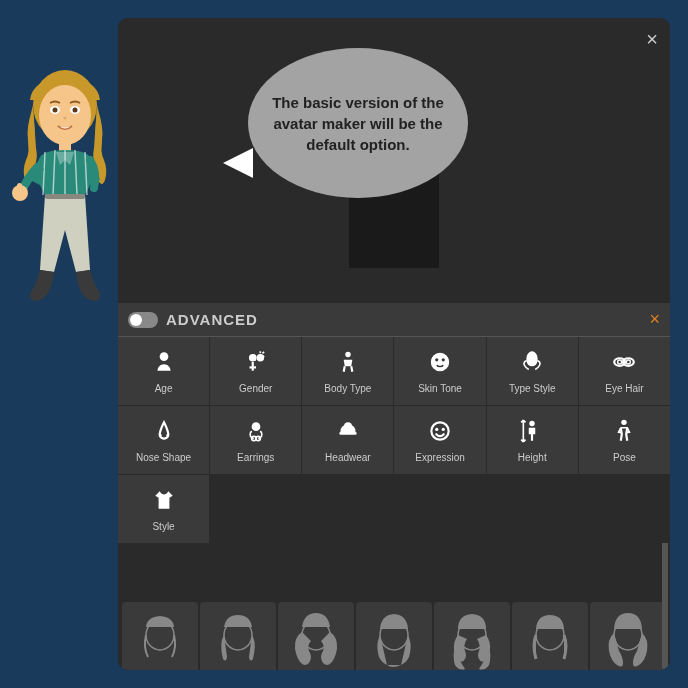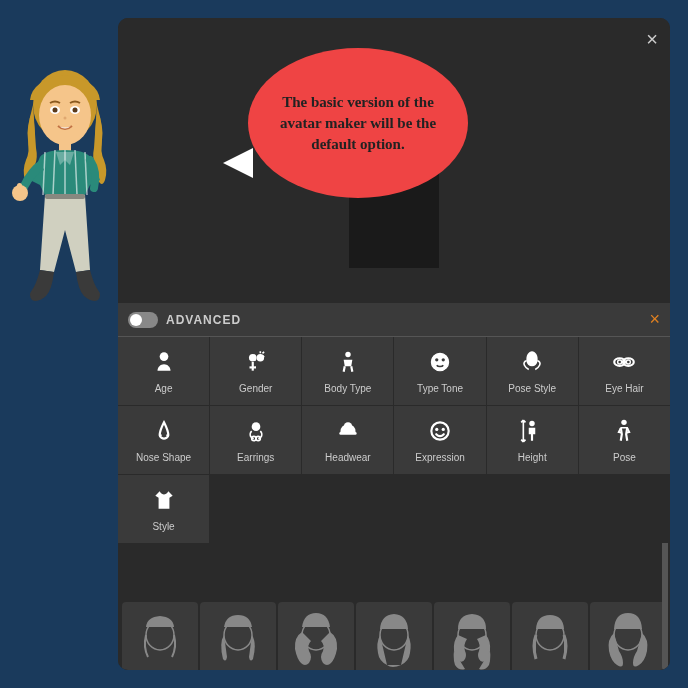--- a/index.html
+++ b/index.html
@@ -82,31 +82,30 @@
       position: absolute;
       top: 55px;
       border-radius: 5px 5px 0 0;
     }
 
     
     .speech-bubble {
       position: absolute;
       top: 30px;
       left: 130px;
-      background: #ef4444;
+      background: #a3a3a3;
       border-radius: 50%;
       width: 220px;
       height: 150px;
       display: flex;
       align-items: center;
       justify-content: center;
       text-align: center;
       padding: 20px;
       z-index: 5;
-      font-family: Liberation Serif, serif;
     }
     .speech-bubble::after {
       content: '';
       position: absolute;
       bottom: 20px;
       left: -25px;
       width: 0;
       height: 0;
       border-top: 15px solid transparent;
       border-right: 30px solid white;
@@ -151,21 +150,21 @@
       height: 12px;
       background: white;
       border-radius: 50%;
       position: absolute;
       top: 2px;
       left: 2px;
     }
 
     .advanced-label {
       color: #ccc;
-      font-size: 12px;
+      font-size: 15px;
       letter-spacing: 1px;
       font-weight: bold;
       flex: 1;
     }
 
     .advanced-close {
       color: #e08020;
       font-size: 18px;
       cursor: pointer;
       background: none;
@@ -332,34 +331,34 @@
 
       <div class="option-item">
         <span class="option-icon">
           <svg class="icon-svg" viewBox="0 0 24 24">
             <circle cx="12" cy="12" r="8" fill="white" stroke="white"></circle>
             <circle cx="9" cy="10" r="1.5" fill="#3a3a3a"></circle>
             <circle cx="15" cy="10" r="1.5" fill="#3a3a3a"></circle>
             <path d="M9 15c1 1.5 5 1.5 6 0" stroke="#3a3a3a" stroke-width="1.5" fill="none"></path>
           </svg>
         </span>
-        <span class="option-label">Type Tone</span>
+        <span class="option-label">Skin Tone</span>
       </div>
 
 
       <div class="option-item">
         <span class="option-icon">
           <svg class="icon-svg" viewBox="0 0 24 24">
             <circle cx="12" cy="11" r="5" fill="white"></circle>
             <path d="M7 11c-1-5 2-9 5-9s6 4 5 9" fill="white"></path>
             <path d="M7 11c-2 0-3 2-2 4s2 3 4 4" fill="none" stroke="white" stroke-width="1.5"></path>
             <path d="M17 11c2 0 3 2 2 4s-2 3-4 4" fill="none" stroke="white" stroke-width="1.5"></path>
           </svg>
         </span>
-        <span class="option-label">Pose Style</span>
+        <span class="option-label">Type Style</span>
       </div>
 
 
       <div class="option-item">
         <span class="option-icon">
           <svg class="icon-svg" viewBox="0 0 24 24">
             <ellipse cx="8" cy="12" rx="5" ry="3.5" fill="none" stroke="white" stroke-width="2"></ellipse>
             <circle cx="8" cy="12" r="2.5" fill="white"></circle>
             <circle cx="8" cy="12" r="1.2" fill="#3a3a3a"></circle>
             <ellipse cx="16" cy="12" rx="5" ry="3.5" fill="none" stroke="white" stroke-width="2"></ellipse>

